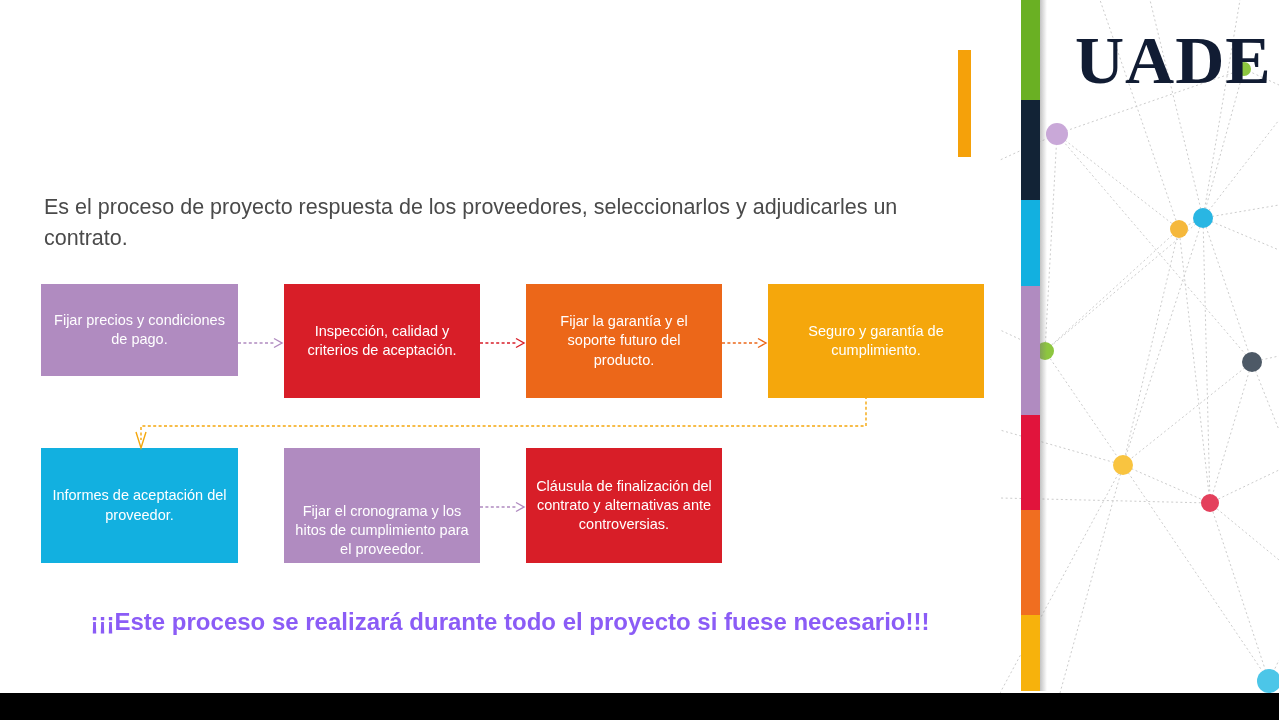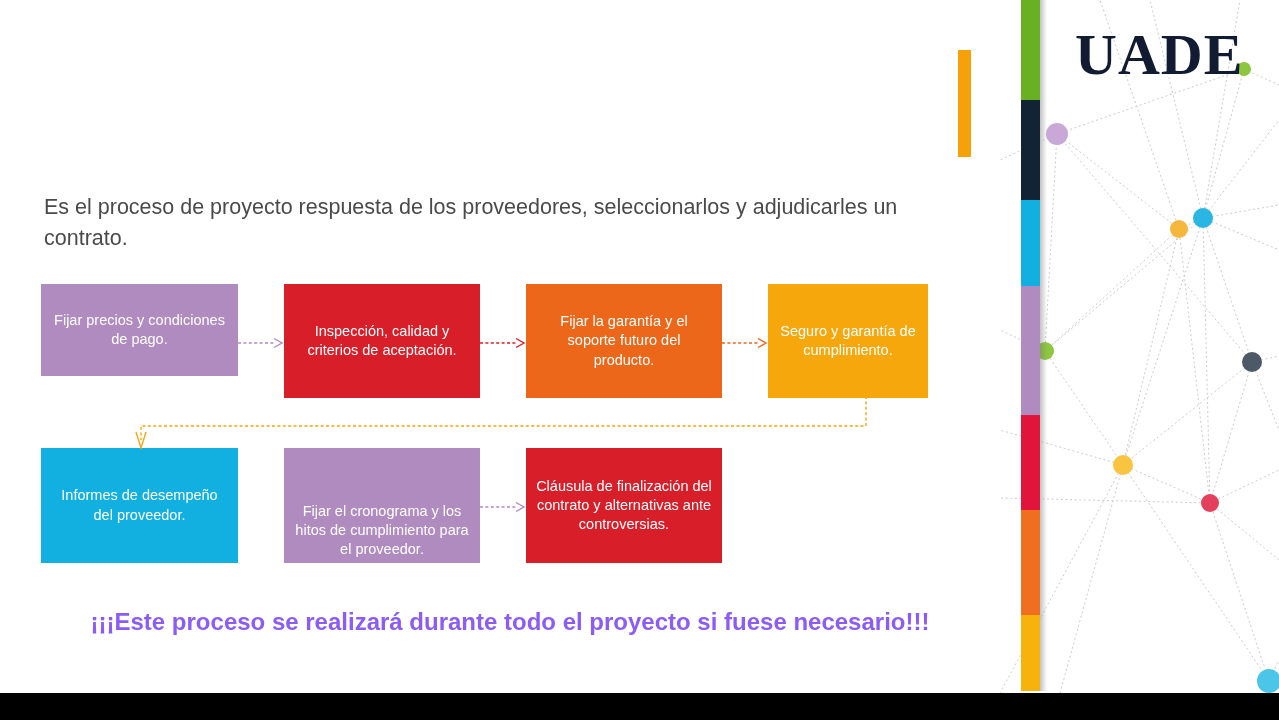--- a/index.html
+++ b/index.html
@@ -78,21 +78,21 @@
     line-height: 1.32;
     padding: 4px 10px;
     box-sizing: border-box;
   }
   .proc-box span { display: block; }
 
   
   #box-0 { left: 41px;  top: 284px; width: 197px; height: 92px; }
   #box-1 { left: 284px; top: 284px; width: 196px; height: 114px; }
   #box-2 { left: 526px; top: 284px; width: 196px; height: 114px; }
-  #box-3 { left: 768px; top: 284px; width: 160px; height: 114px; }
+  #box-3 { left: 768px; top: 284px; width: 216px; height: 114px; }
   
   #box-4 { left: 41px;  top: 448px; width: 197px; height: 115px; }
   #box-5 { left: 284px; top: 448px; width: 196px; height: 115px; }
   #box-6 { left: 526px; top: 448px; width: 196px; height: 115px; }
 
   
   .arrow-h {
     position: absolute;
     top: 335px;
     width: 46px;
@@ -155,21 +155,21 @@
     position: absolute;
     left: 0; top: 0;
     width: 279px;
     height: 693px;
   }
   #uade-logo {
     position: absolute;
     left: 75px;
     top: 26px;
     font-family: "Liberation Serif", serif;
-    font-size: 58px;
+    font-size: 68px;
     font-weight: bold;
     letter-spacing: 1px;
     color: #111c33;
     line-height: 1;
   }
 
   
   #bottom-bar {
     position: absolute;
     left: 0;
@@ -196,21 +196,21 @@
     <div class="proc-box" id="box-1" style="background: rgb(216, 30, 40);">
       <span>Inspección, calidad y criterios de aceptación.</span>
     </div>
     <div class="proc-box" id="box-2" style="background: rgb(236, 103, 25);">
       <span>Fijar la garantía y el soporte futuro del producto.</span>
     </div>
     <div class="proc-box" id="box-3" style="background: rgb(245, 167, 12);">
       <span>Seguro y garantía de cumplimiento.</span>
     </div>
     <div class="proc-box" id="box-4" style="background: rgb(18, 176, 224);">
-      <span>Informes de desempeño del proveedor.</span>
+      <span>Informes de aceptación del proveedor.</span>
     </div>
     <div class="proc-box" id="box-5" style="background: rgb(176, 139, 192); align-items: flex-end;">
       <span>Fijar el cronograma y los hitos de cumplimiento para el proveedor.</span>
     </div>
     <div class="proc-box" id="box-6" style="background: rgb(216, 30, 40);">
       <span>Cláusula de finalización del contrato y alternativas ante controversias.</span>
     </div>
 
     <svg class="arrow-h" id="arrow-0" viewBox="0 0 46 16">
       <line class="arrow-line" x1="0" y1="8" x2="36" y2="8" stroke-width="1.3" stroke-dasharray="3,2.4" stroke="#b08bc0"></line>

